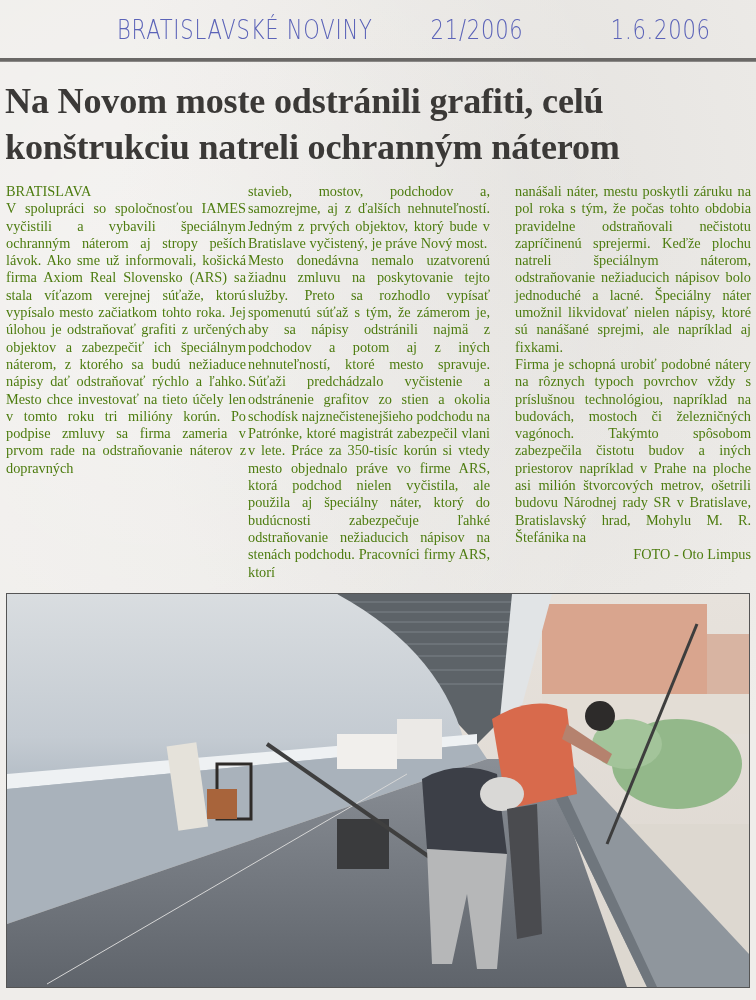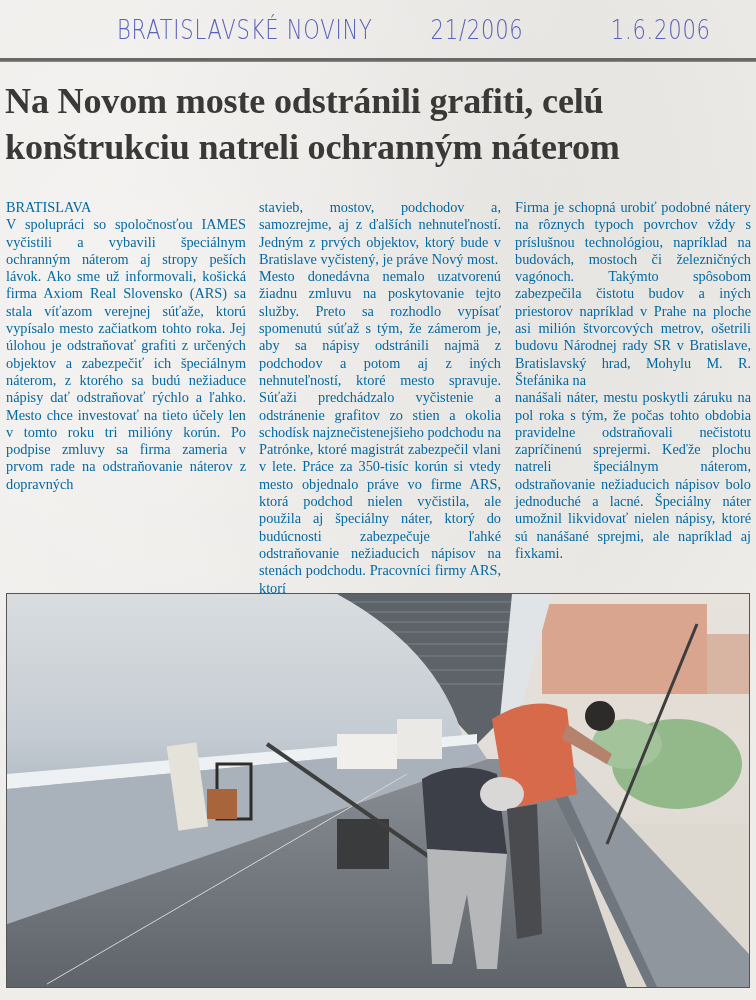--- a/index.html
+++ b/index.html
@@ -36,26 +36,25 @@
     position:absolute; top:78px; left:5px; width:760px;
     font-family:"Liberation Serif","DejaVu Serif",serif; font-weight:bold;
     font-size:36.5px; line-height:46px; color:#3b3937; letter-spacing:-0.2px;
     transform:scaleX(0.99); transform-origin:0 0;
     margin:0;
   }
   .headline div { white-space:nowrap; }
   .col {
     position:absolute; top:183px;
     font-size:14.3px; line-height:17.3px; text-align:justify;
-    color:#0369a1;
-    margin-top:16px;
+    color:#4d7c0f;
   }
   .col p { margin:0; }
   .col1 { left:6px; width:240px; }
-  .col2 { left:259px; width:242px; }
+  .col2 { left:248px; width:242px; }
   .col3 { left:515px; width:236px; }
   .dateline { font-weight:normal; }
   .lead { font-weight:bold; }
   .credit-line { text-align:justify; text-align-last:justify; }
   .credit-line span { font-weight:bold; }
   .foto { text-align:right; }
   .photo {
     position:absolute; left:6px; top:593px; width:744px; height:395px;
     border:1px solid #555; overflow:hidden; box-sizing:border-box;
     background:#b9bfc6;
@@ -84,22 +83,23 @@
   <p class="dateline">BRATISLAVA</p>
   <p>V spolupráci so spoločnosťou IAMES vyčistili a vybavili špeciálnym ochranným náterom aj stropy peších lávok. Ako sme už informovali, košická firma Axiom Real Slovensko (ARS) sa stala víťazom verejnej súťaže, ktorú vypísalo mesto začiatkom tohto roka. Jej úlohou je odstraňovať grafiti z určených objektov a zabezpečiť ich špeciálnym náterom, z ktorého sa budú nežiaduce nápisy dať odstraňovať rýchlo a ľahko. Mesto chce investovať na tieto účely len v tomto roku tri milióny korún. Po podpise zmluvy sa firma zameria v prvom rade na odstraňovanie náterov z dopravných</p>
 </div>
 
 <div class="col col2">
   <p>stavieb, mostov, podchodov a, samozrejme, aj z ďalších nehnuteľností. Jedným z prvých objektov, ktorý bude v Bratislave vyčistený, je práve Nový most.</p>
   <p>Mesto donedávna nemalo uzatvorenú žiadnu zmluvu na poskytovanie tejto služby. Preto sa rozhodlo vypísať spomenutú súťaž s tým, že zámerom je, aby sa nápisy odstránili najmä z podchodov a potom aj z iných nehnuteľností, ktoré mesto spravuje. Súťaži predchádzalo vyčistenie a odstránenie grafitov zo stien a okolia schodísk najznečistenejšieho podchodu na Patrónke, ktoré magistrát zabezpečil vlani v lete. Práce za 350-tisíc korún si vtedy mesto objednalo práve vo firme ARS, ktorá podchod nielen vyčistila, ale použila aj špeciálny náter, ktorý do budúcnosti zabezpečuje ľahké odstraňovanie nežiaducich nápisov na stenách podchodu. Pracovníci firmy ARS, ktorí</p>
 </div>
 
 <div class="col col3">
+  <p>nanášali náter, mestu poskytli záruku na pol roka s tým, že počas tohto obdobia pravidelne odstraňovali nečistotu zapríčinenú sprejermi. Keďže plochu natreli špeciálnym náterom, odstraňovanie nežiaducich nápisov bolo jednoduché a lacné. Špeciálny náter umožnil likvidovať nielen nápisy, ktoré sú nanášané sprejmi, ale napríklad aj fixkami.</p>
   <p>Firma je schopná urobiť podobné nátery na rôznych typoch povrchov vždy s príslušnou technológiou, napríklad na budovách, mostoch či železničných vagónoch. Takýmto spôsobom zabezpečila čistotu budov a iných priestorov napríklad v Prahe na ploche asi milión štvorcových metrov, ošetrili budovu Národnej rady SR v Bratislave, Bratislavský hrad, Mohylu M. R. Štefánika na</p>
-  <p>nanášali náter, mestu poskytli záruku na pol roka s tým, že počas tohto obdobia pravidelne odstraňovali nečistotu zapríčinenú sprejermi. Keďže plochu natreli špeciálnym náterom, odstraňovanie nežiaducich nápisov bolo jednoduché a lacné. Špeciálny náter umožnil likvidovať nielen nápisy, ktoré sú nanášané sprejmi, ale napríklad aj fixkami.</p>
+  <p class="foto">FOTO - Oto Limpus</p>
 </div>
 
 <div class="photo" title="Workers cleaning the pedestrian walkway under the New Bridge in Bratislava">
   <svg width="742" height="393" viewBox="0 0 742 393">
     <defs>
       <linearGradient id="wallG" x1="0" y1="0" x2="0" y2="1">
         <stop offset="0" stop-color="#d9dde0"></stop>
         <stop offset="0.55" stop-color="#c4cbd2"></stop>
         <stop offset="1" stop-color="#9aa6b2"></stop>
       </linearGradient>

